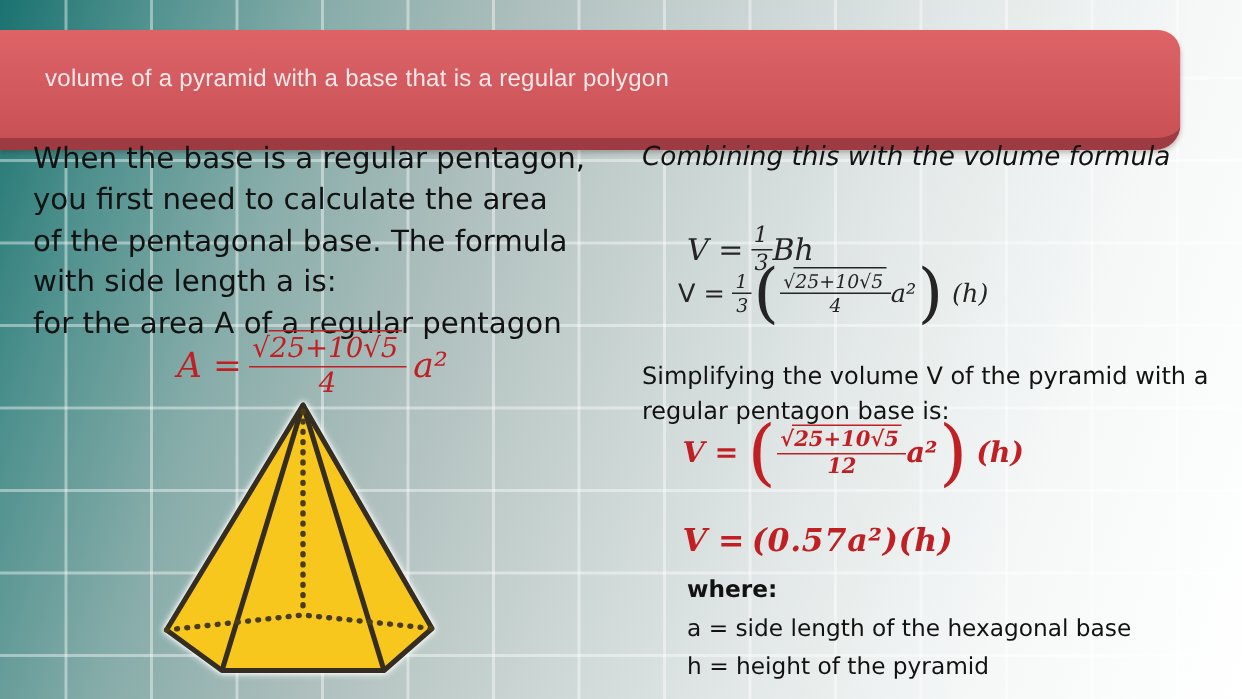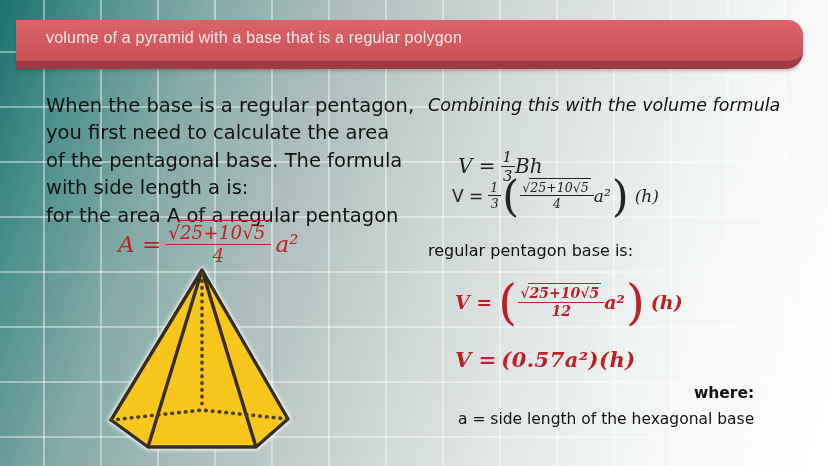--- a/index.html
+++ b/index.html
@@ -21,45 +21,45 @@
     background-image:
       linear-gradient(to right, rgba(255,255,255,.42) 2px, transparent 2px),
       linear-gradient(to bottom, rgba(255,255,255,.42) 2px, transparent 2px);
     background-size:57px 55px;
     background-position:43px 51px;
     pointer-events:none;
   }
 
   
   .title-bar {
-    position:absolute; left:16px; top:20px;
-    width:787px; height:49px;
+    position:absolute; left:0; top:20px;
+    width:787px; height:80px;
     background:linear-gradient(#dd6367 0%, #d25a5e 55%, #c95156 100%);
     border-bottom:8px solid #9d3a42;
     border-radius:0 15px 17px 0;
     box-shadow:0 2px 3px rgba(60,20,20,.25);
     display:flex; align-items:center;
   }
   .title-bar .title {
     padding-left:30px; padding-bottom:6px;
     color:#f7e9e9;
     font-size:16px;
     letter-spacing:.2px;
     font-family:"Liberation Sans", sans-serif;
   }
 
   
   .txt { position:absolute; color:#121212; }
   .txt .line { display:block; white-space:nowrap; }
 
-  .left-para  { left:22px;  top:92px;  font-size:19.5px; line-height:27.4px;margin-left:24px; }
+  .left-para  { left:22px;  top:92px;  font-size:19.5px; line-height:27.4px; }
   .intro      { left:428px; top:93px;  font-size:17.5px; line-height:25px;font-style:italic; }
   .simplify   { left:428px; top:239px; font-size:16px;   line-height:23px; }
 
-  .where-block{ left:458px; top:381px; font-size:15.5px; line-height:25.5px;text-align:right; }
+  .where-block{ left:458px; top:381px; font-size:15.5px; line-height:25.5px; }
   .where-block .lbl { font-weight:bold; }
 
   
   .formula {
     position:absolute;
     display:flex; align-items:center;
     font-family:"DejaVu Serif", serif;
     font-style:italic;
     white-space:nowrap;
   }
@@ -151,20 +151,21 @@
       <span class="num"><span class="rsign">√</span><span class="vinc">25+10√5</span></span>
       <span class="den">4</span>
     </span>
     <span>a²</span>
     <span class="bigp">)</span>
     <span class="gap"></span>
     <span>(h)</span>
   </div>
 
   <div class="txt simplify">
+    <span class="line">Simplifying the volume V of the pyramid with a</span>
     <span class="line">regular pentagon base is:</span>
   </div>
 
   <div class="formula f-simplified">
     <span>V =</span>
     <span class="gap"></span>
     <span class="bigp">(</span>
     <span class="frac">
       <span class="num"><span class="rsign">√</span><span class="vinc">25+10√5</span></span>
       <span class="den">12</span>
@@ -177,15 +178,16 @@
 
   <div class="formula f-decimal">
     <span>V =</span>
     <span class="gap"></span>
     <span class="body">(0.57a²)(h)</span>
   </div>
 
   <div class="txt where-block">
     <span class="line lbl">where:</span>
     <span class="line">a = side length of the hexagonal base</span>
+    <span class="line">h = height of the pyramid</span>
   </div>
 
 </div>
 
 </body></html>

